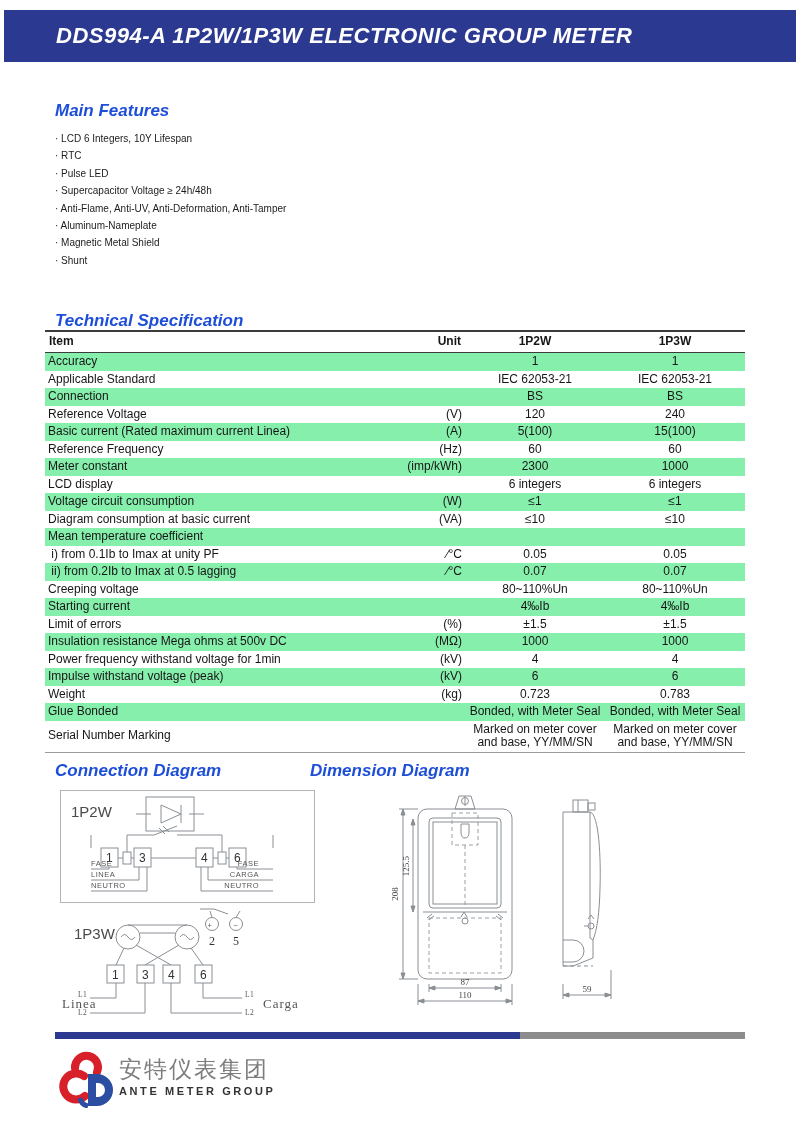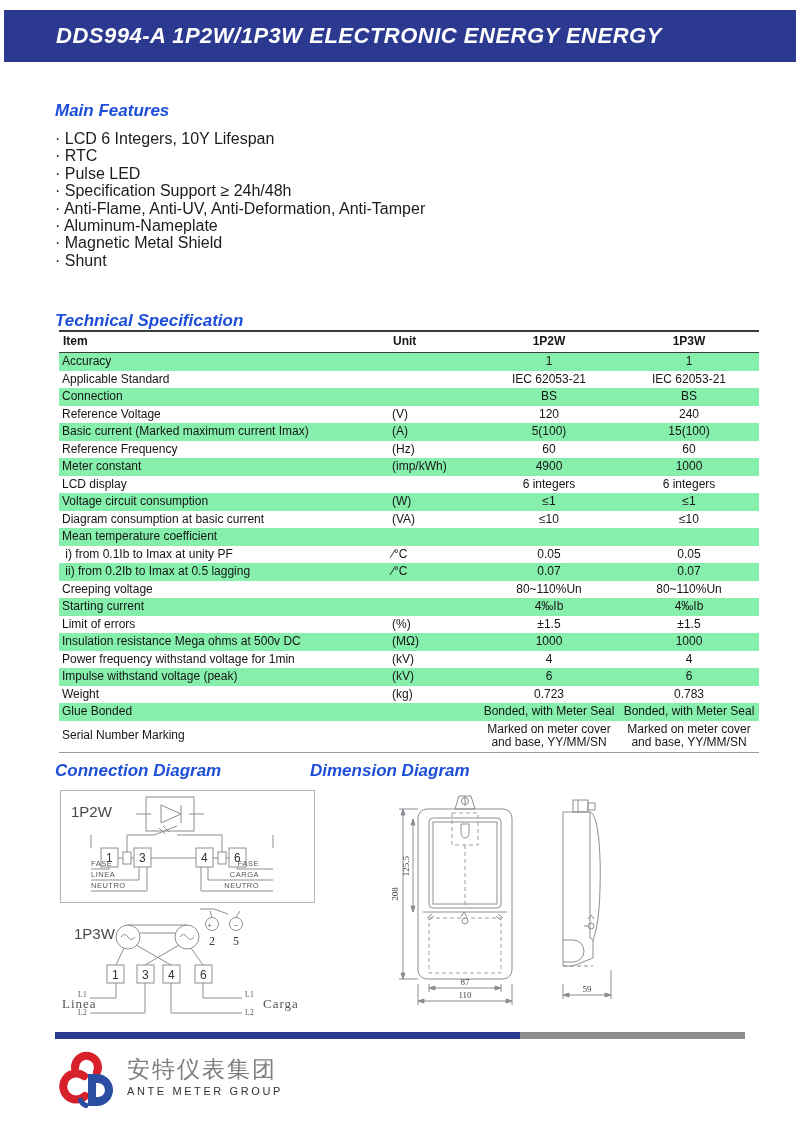--- a/index.html
+++ b/index.html
@@ -8,29 +8,29 @@
 
   
   .banner { position:absolute; top:10px; left:4px; width:792px; height:52px; background:#2b3990; }
   .banner h1 { margin-left:52px; line-height:52px; font-size:22px; font-weight:bold; font-style:italic; color:#ffffff; letter-spacing:.5px; }
 
   
   .sec-head { position:absolute; font-size:17px; font-weight:bold; font-style:italic; color:#1d4ed8; }
 
   
   .features { position:absolute; left:55px; top:130px; width:560px; list-style:none; }
-  .features li { font-size:16px; color:#1c1c1c; line-height:17.4px; }
-
-  
-  .spec-wrap { position:absolute; left:59px; top:330px; width:700px; }
+  .features li { font-size:10px; color:#1c1c1c; line-height:17.4px; }
+
+  
+  .spec-wrap { position:absolute; left:45px; top:330px; width:700px; }
   table { border-collapse:collapse; width:700px; font-size:12px; color:#161616; border-bottom:1px solid #9a9a9a; }
   th { font-weight:bold; padding:3px 4px 4px 4px; border-top:2px solid #3c3c3c; border-bottom:1px solid #3c3c3c; line-height:13px; }
   td { padding:2px 3px; line-height:13.5px; }
   th.c-item, td.c-item { width:330px; text-align:left; }
-  th.c-unit, td.c-unit { width:90px; text-align:left; }
+  th.c-unit, td.c-unit { width:90px; text-align:right; }
   th.c-v1, td.c-v1 { width:140px; text-align:center; }
   th.c-v2, td.c-v2 { width:140px; text-align:center; }
   tr.shaded { background:#86efac; }
 
   
   .conn-box1 { position:absolute; left:60px; top:790px; width:255px; height:113px; border:1px solid #b4b4b4; }
   .conn-box2 { position:absolute; left:60px; top:905px; width:255px; height:118px; }
   .dim-box   { position:absolute; left:385px; top:788px; width:320px; height:235px; }
   svg { display:block; }
   .draw { stroke:#8a8f94; stroke-width:1; fill:none; }
@@ -39,39 +39,39 @@
   .num { fill:#333; font-size:12px; font-family:"Liberation Sans", sans-serif; }
   .dlabel { fill:#4a4a4a; font-size:15px; font-family:"Liberation Sans", sans-serif; }
   .serif { font-family:"Liberation Serif", serif; }
   .dim-t { fill:#444; font-size:9px; font-family:"Liberation Serif", serif; }
 
   
   .foot-bar { position:absolute; left:55px; top:1032px; width:690px; height:7px; display:flex; }
   .foot-bar .b1 { width:465px; height:7px; background:#2b3990; }
   .foot-bar .b2 { width:225px; height:7px; background:#8c8c8c; }
   .logo-row { position:absolute; left:55px; top:1050px; display:flex; align-items:flex-start; }
-  .logo-text { margin-left:8px; padding-top:6px; }
+  .logo-text { padding-top:6px; }
   .logo-cn { font-size:23px; color:#7d7d7d; letter-spacing:2px; line-height:26px; }
-  .logo-en { font-size:11px; font-weight:normal; color:#333333; letter-spacing:2.6px; margin-top:3px; }
+  .logo-en { font-size:11px; font-weight:bold; color:#333333; letter-spacing:2.6px; margin-top:3px; }
 </style>
 </head>
 <body>
 
 <div class="page">
 
   <div class="banner">
-    <h1>DDS994-A 1P2W/1P3W ELECTRONIC ENERGY ENERGY</h1>
+    <h1>DDS994-A 1P2W/1P3W ELECTRONIC GROUP METER</h1>
   </div>
 
   <div class="sec-head" style="left:55px; top:101px;">Main Features</div>
   <ul class="features">
       <li>· LCD 6 Integers, 10Y Lifespan</li>
       <li>· RTC</li>
       <li>· Pulse LED</li>
-      <li>· Specification Support ≥ 24h/48h</li>
+      <li>· Supercapacitor Voltage ≥ 24h/48h</li>
       <li>· Anti-Flame, Anti-UV, Anti-Deformation, Anti-Tamper</li>
       <li>· Aluminum-Nameplate</li>
       <li>· Magnetic Metal Shield</li>
       <li>· Shunt</li>
     </ul>
 
   <div class="sec-head" style="left:55px; top:311px;">Technical Specification</div>
   <div class="spec-wrap">
     <table>
       <thead>
@@ -101,35 +101,35 @@
             <td class="c-v1">BS</td>
             <td class="c-v2">BS</td>
           </tr>
           <tr>
             <td class="c-item">Reference Voltage</td>
             <td class="c-unit">(V)</td>
             <td class="c-v1">120</td>
             <td class="c-v2">240</td>
           </tr>
           <tr class="shaded">
-            <td class="c-item">Basic current (Marked maximum current Imax)</td>
+            <td class="c-item">Basic current (Rated maximum current Linea)</td>
             <td class="c-unit">(A)</td>
             <td class="c-v1">5(100)</td>
             <td class="c-v2">15(100)</td>
           </tr>
           <tr>
             <td class="c-item">Reference Frequency</td>
             <td class="c-unit">(Hz)</td>
             <td class="c-v1">60</td>
             <td class="c-v2">60</td>
           </tr>
           <tr class="shaded">
             <td class="c-item">Meter constant</td>
             <td class="c-unit">(imp/kWh)</td>
-            <td class="c-v1">4900</td>
+            <td class="c-v1">2300</td>
             <td class="c-v2">1000</td>
           </tr>
           <tr>
             <td class="c-item">LCD display</td>
             <td class="c-unit"></td>
             <td class="c-v1">6 integers</td>
             <td class="c-v2">6 integers</td>
           </tr>
           <tr class="shaded">
             <td class="c-item">Voltage circuit consumption</td>

